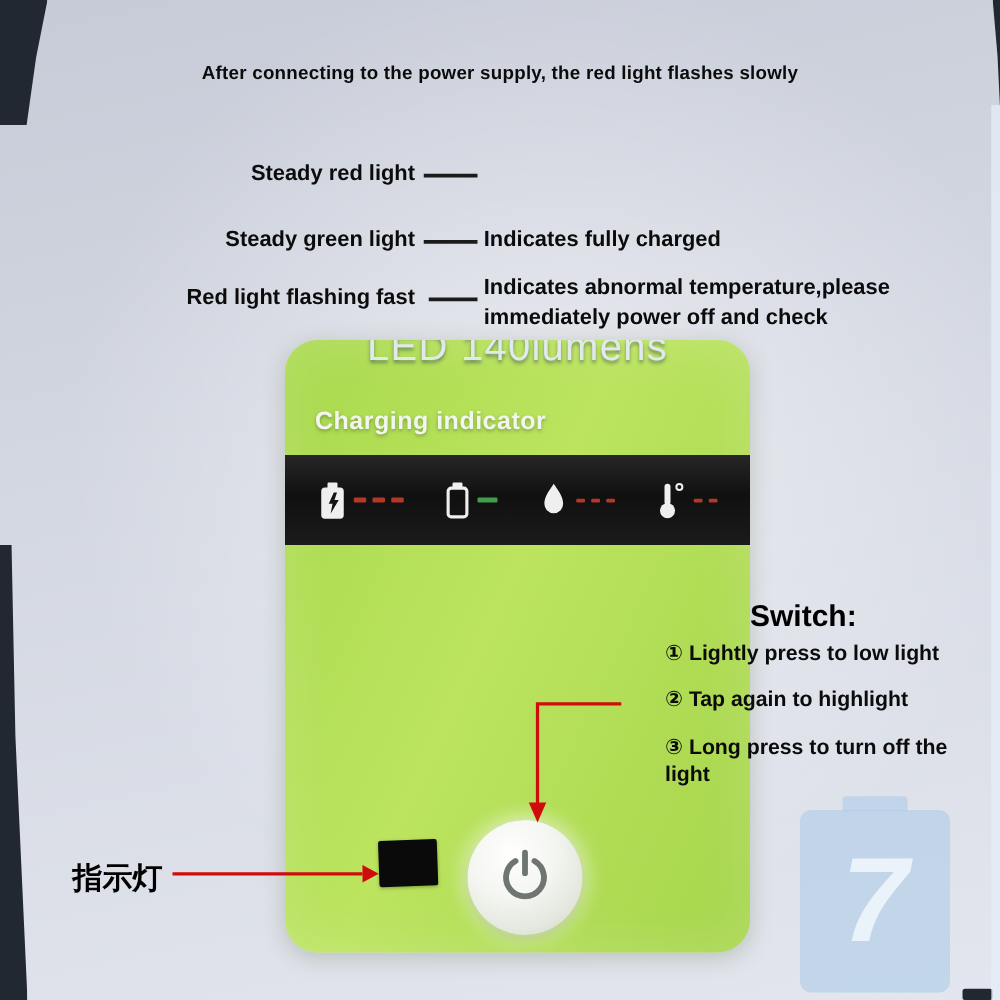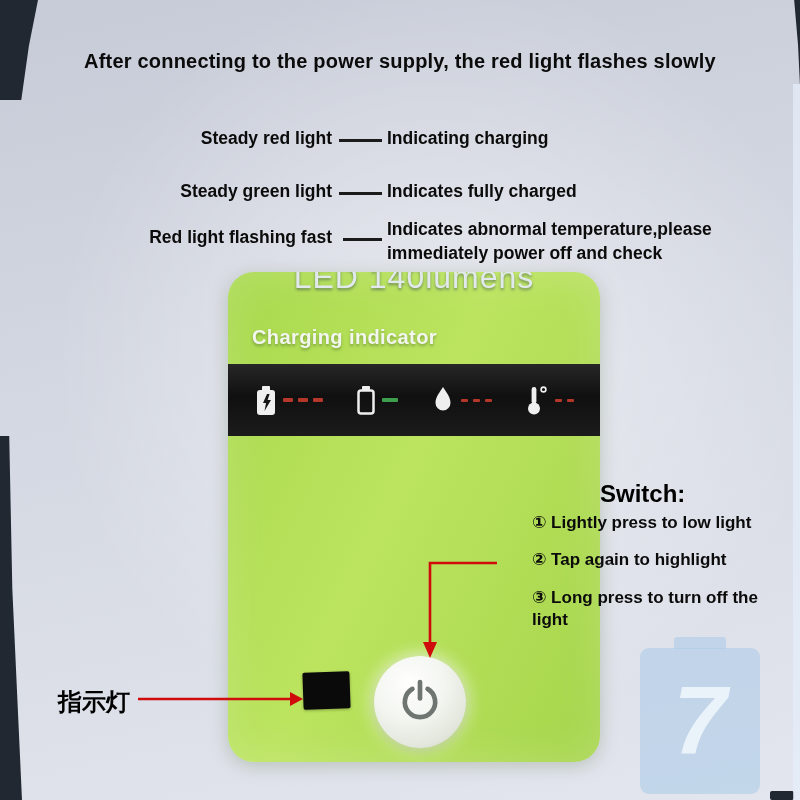--- a/index.html
+++ b/index.html
@@ -6,21 +6,21 @@
   html,body{width:800px;height:800px;}
   body{font-family:"Liberation Sans","DejaVu Sans",sans-serif;}
   #stage{position:relative;width:800px;height:800px;overflow:hidden;
     background:
       radial-gradient(ellipse at 55% 45%, rgba(255,255,255,.5), rgba(255,255,255,0) 62%),
       linear-gradient(168deg, var(--bg-top,#c7cbd7) 0%, #d3d7e1 40%, var(--bg-bottom,#e3e6ee) 100%);
   }
   .abs{position:absolute;}
 
   
-  .title{left:0;right:0;top:50px;text-align:center;font-size:20px;font-weight:bold;color:#0b0b0b;letter-spacing:.2px;}
+  .title{left:0;right:0;top:50px;text-align:center;font-size:15px;font-weight:bold;color:#0b0b0b;letter-spacing:.2px;}
   .lg-label{width:332px;left:0;text-align:right;font-size:17.5px;font-weight:bold;color:#0b0b0b;}
   .lg-line{height:2.5px;background:#1b1b1b;}
   .lg-desc{left:387px;font-size:17.5px;font-weight:bold;color:#0b0b0b;}
   #lb1{top:128px}  #ln1{left:339px;top:139px;width:43px}  #ds1{top:128px}
   #lb2{top:181px}  #ln2{left:339px;top:192px;width:43px}  #ds2{top:181px}
   #lb3{top:227px}  #ln3{left:343px;top:238px;width:39px}  #ds3{top:217px;width:368px;line-height:24px}
 
   
   .panel{left:228px;top:272px;width:372px;height:490px;border-radius:26px;overflow:hidden;
     background:linear-gradient(115deg,var(--panel-green-a,#a8d94d) 0%,var(--panel-green-b,#bce45f) 45%,#a5d54b 100%);
@@ -72,21 +72,20 @@
 
   <div class="abs wm">
     <div class="nub"></div>
     <div class="digit">7</div>
   </div>
 
   <div class="abs title">After connecting to the power supply, the red light flashes slowly</div>
 
   <div class="abs lg-label" id="lb1">Steady red light</div>
   <div class="abs lg-line" id="ln1"></div>
-  <div class="abs lg-desc" id="ds1">Indicating charging</div>
 
   <div class="abs lg-label" id="lb2">Steady green light</div>
   <div class="abs lg-line" id="ln2"></div>
   <div class="abs lg-desc" id="ds2">Indicates fully charged</div>
 
   <div class="abs lg-label" id="lb3">Red light flashing fast</div>
   <div class="abs lg-line" id="ln3"></div>
   <div class="abs lg-desc" id="ds3">Indicates abnormal temperature,please immediately power off and check</div>
 
   <div class="abs panel">

